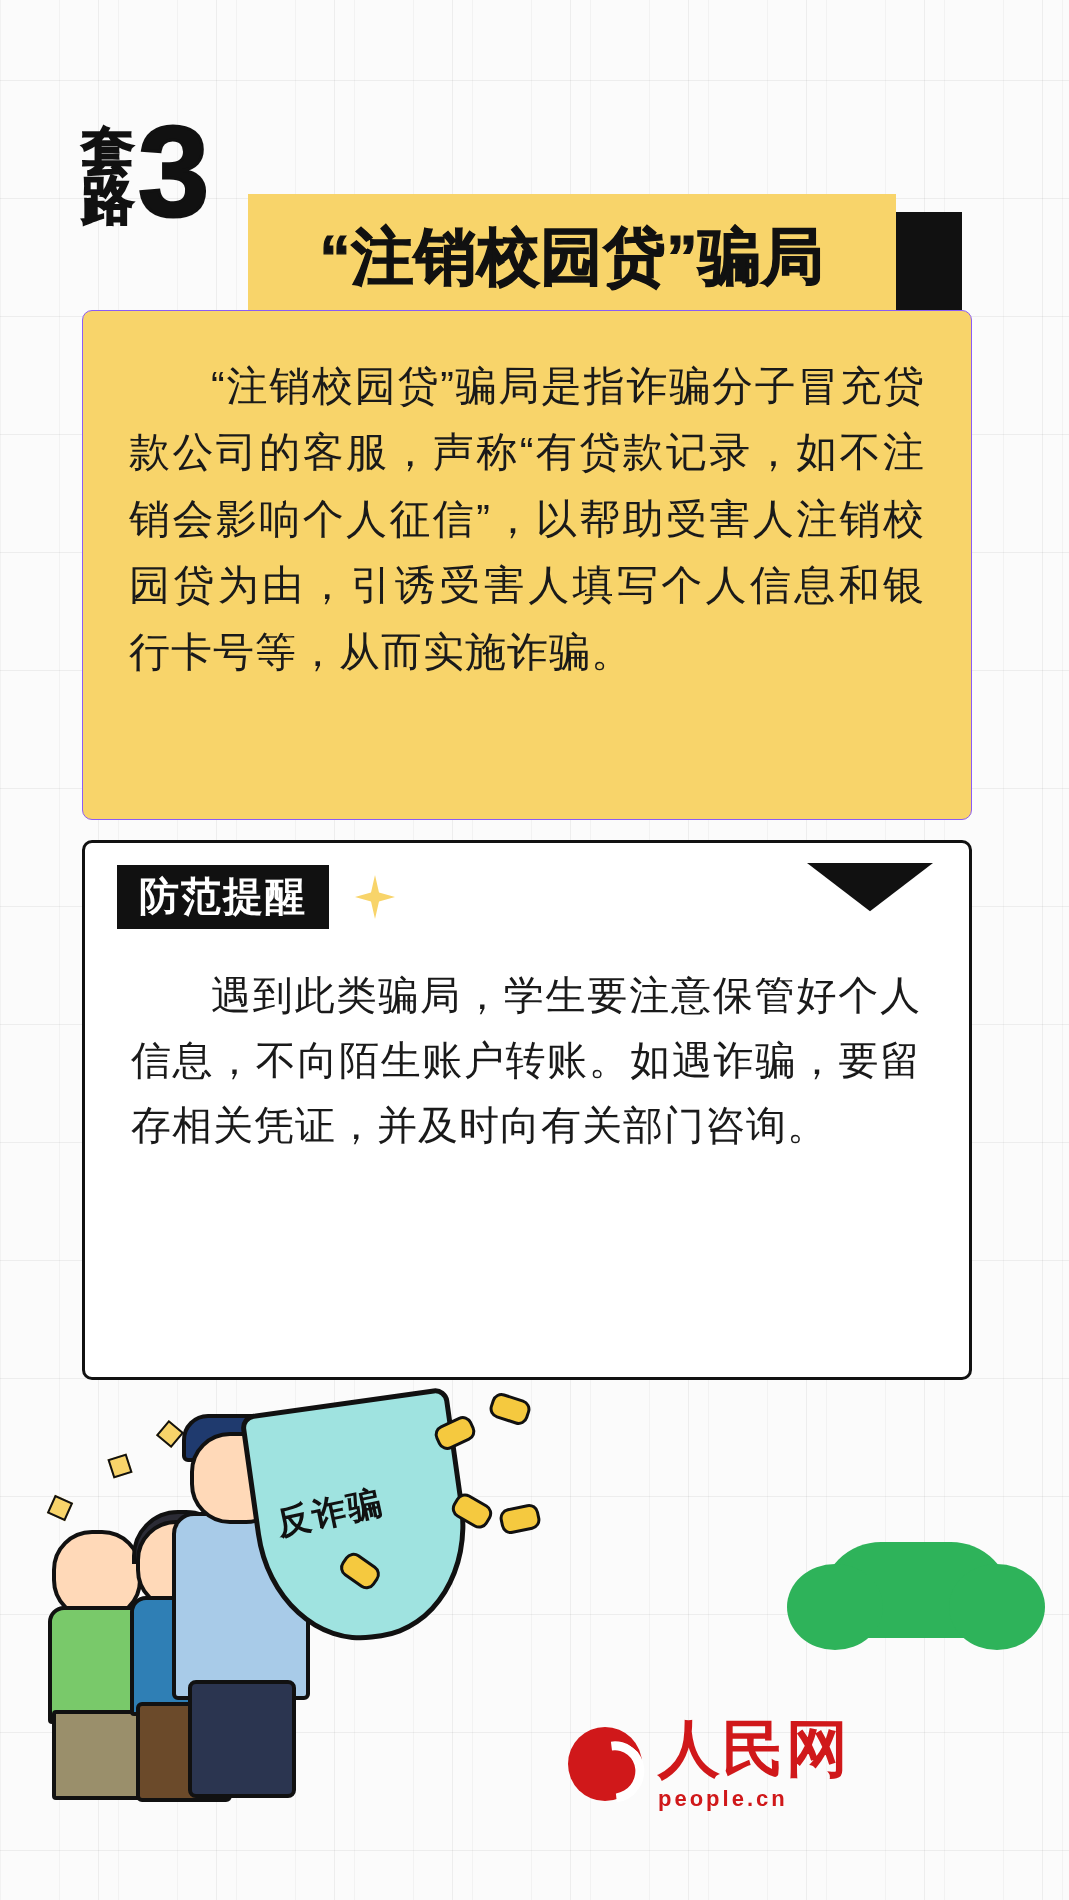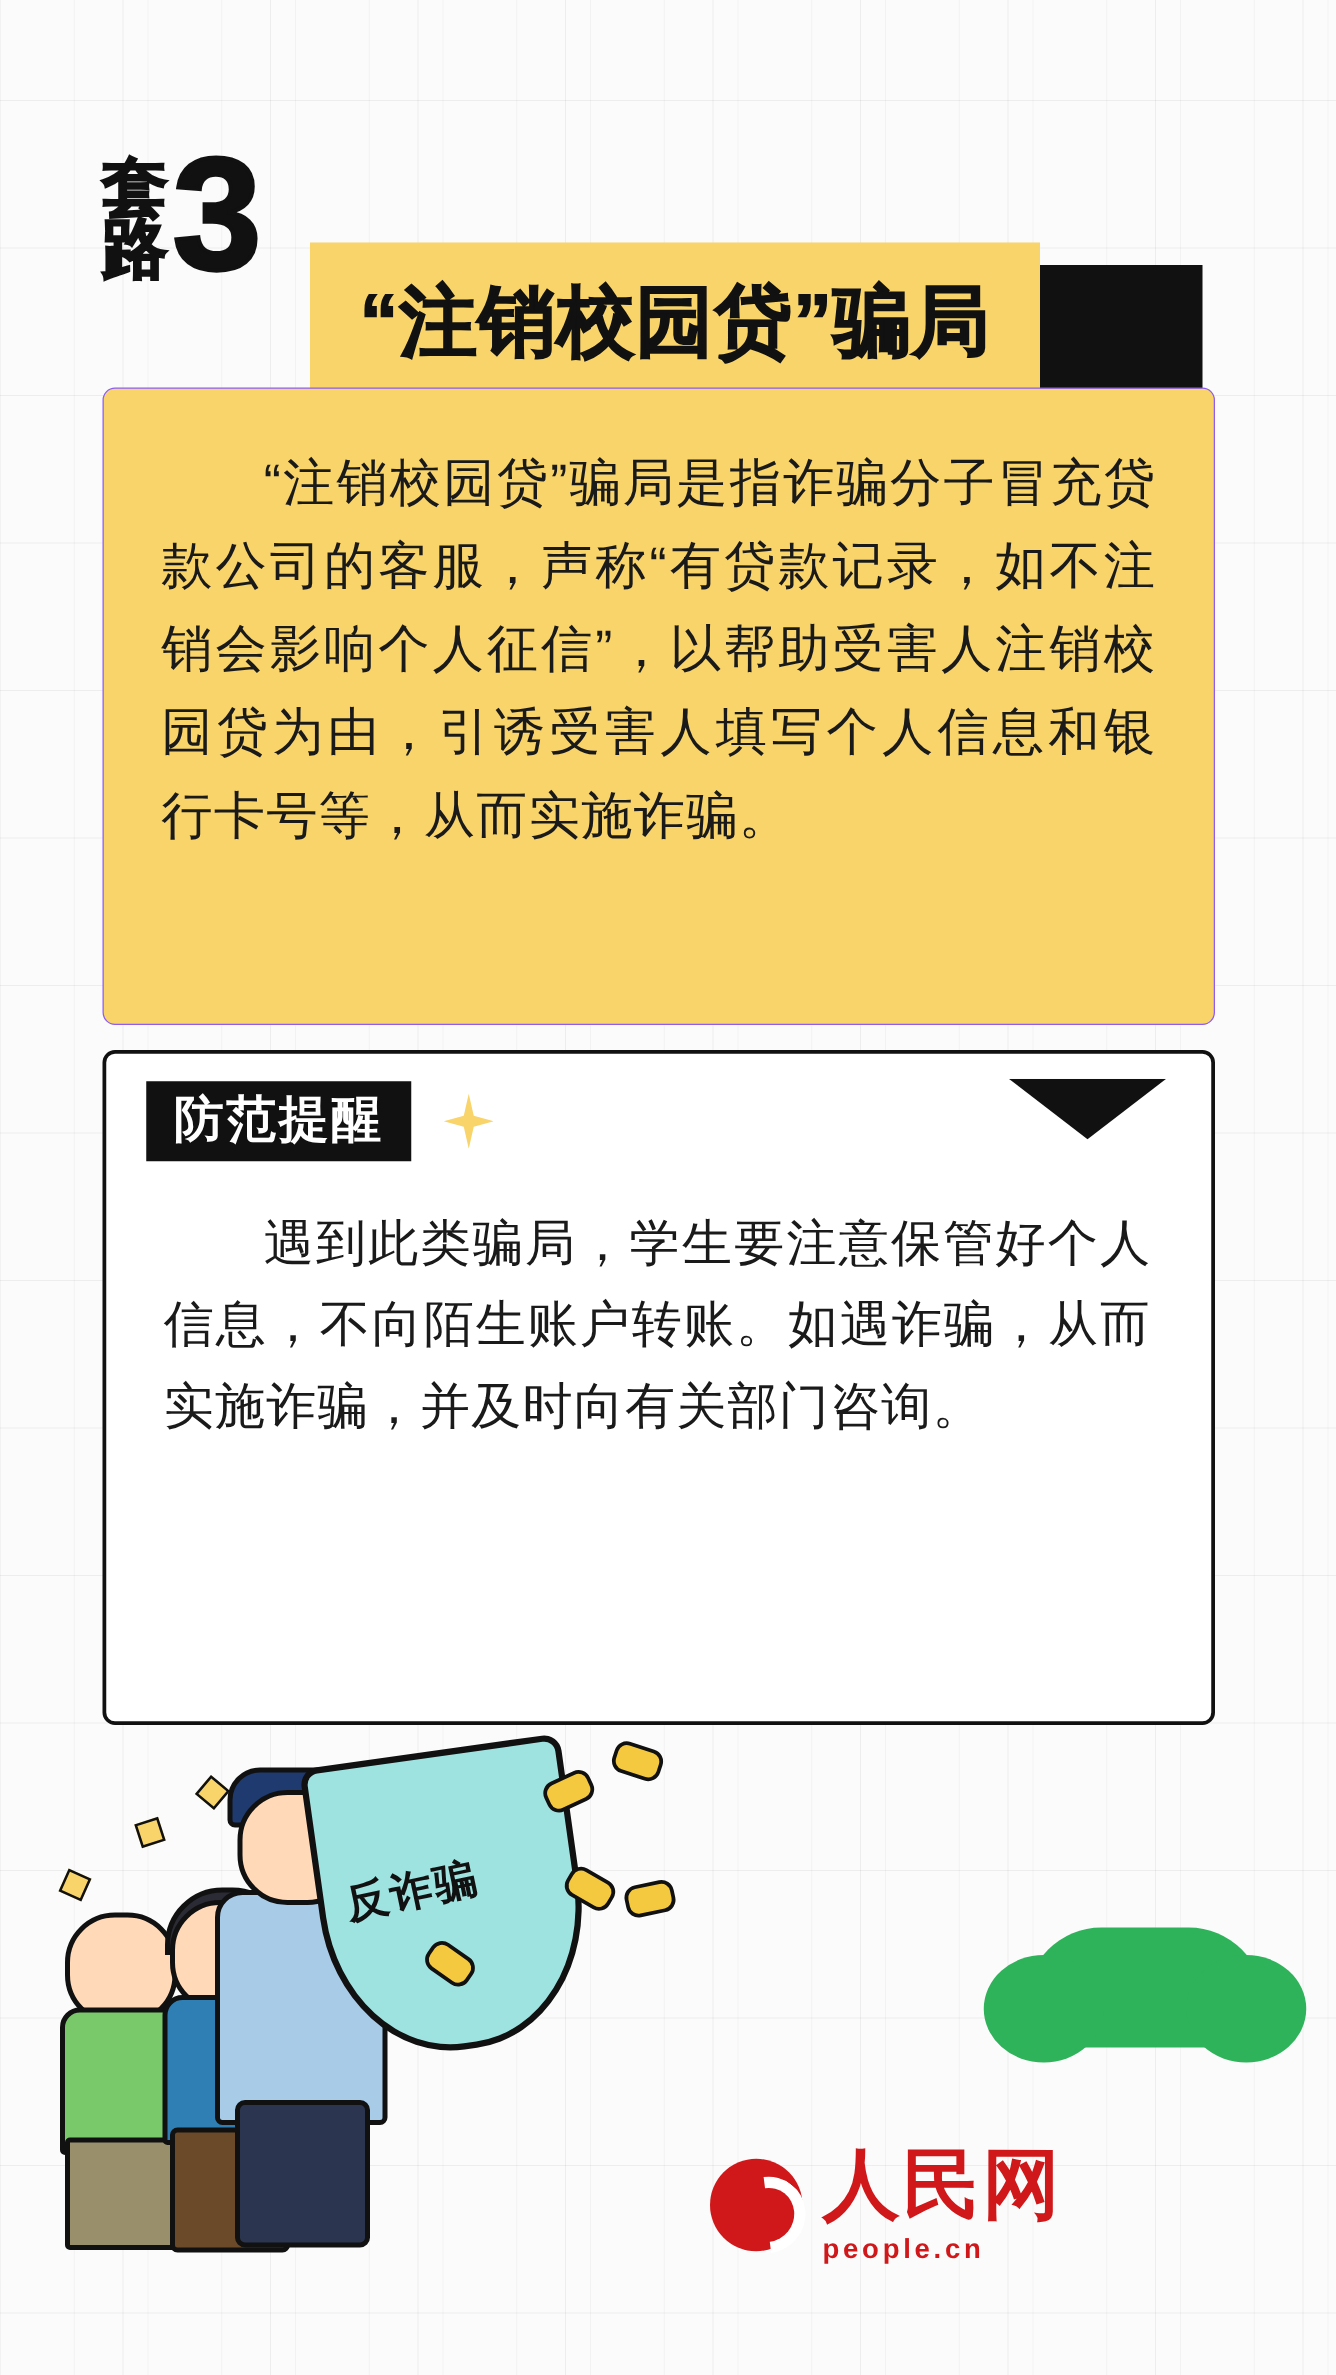--- a/index.html
+++ b/index.html
@@ -80,21 +80,21 @@
     left: 262px;
     top: 116px;
     width: 700px;
     height: 126px;
     background: #111;
   }
   .title-band {
     position: absolute;
     left: 248px;
     top: 98px;
-    width: 584px;
+    width: 648px;
     height: 126px;
     background: #f8d46a;
     display: flex;
     align-items: center;
     justify-content: center;
   }
   .title-text {
     font-size: 62px;
     font-weight: bold;
     color: #111;
@@ -451,21 +451,21 @@
   <div class="desc-card">
     <div class="desc-text">“注销校园贷”骗局是指诈骗分子冒充贷款公司的客服，声称“有贷款记录，如不注销会影响个人征信”，以帮助受害人注销校园贷为由，引诱受害人填写个人信息和银行卡号等，从而实施诈骗。</div>
   </div>
 
   <div class="tip-card">
     <div class="tip-header">
       <div class="tip-tag">防范提醒</div>
       <div class="spark"></div>
     </div>
     <div class="env-icon"></div>
-    <div class="tip-text">遇到此类骗局，学生要注意保管好个人信息，不向陌生账户转账。如遇诈骗，从而实施诈骗，并及时向有关部门咨询。</div>
+    <div class="tip-text">遇到此类骗局，学生要注意保管好个人信息，不向陌生账户转账。如遇诈骗，要留存相关凭证，并及时向有关部门咨询。</div>
   </div>
 
   <div class="illus">
     <div class="confetti" style="left:10px; top:118px; transform:rotate(24deg);"></div>
     <div class="confetti" style="left:70px; top:76px; transform:rotate(-18deg);"></div>
     <div class="confetti" style="left:120px; top:44px; transform:rotate(40deg);"></div>
 
     <div class="girl-hair"></div>
     <div class="girl-head"></div>
     <div class="girl-body"></div>

